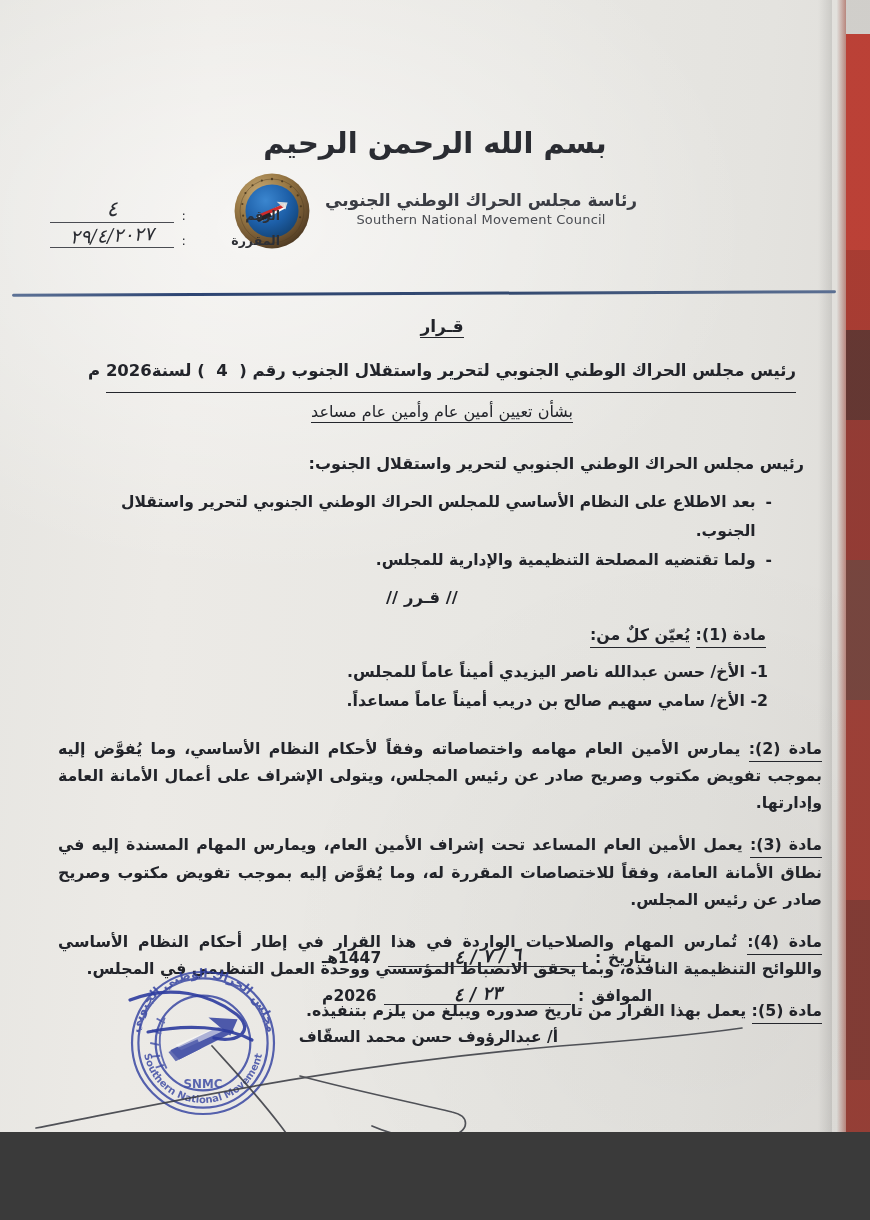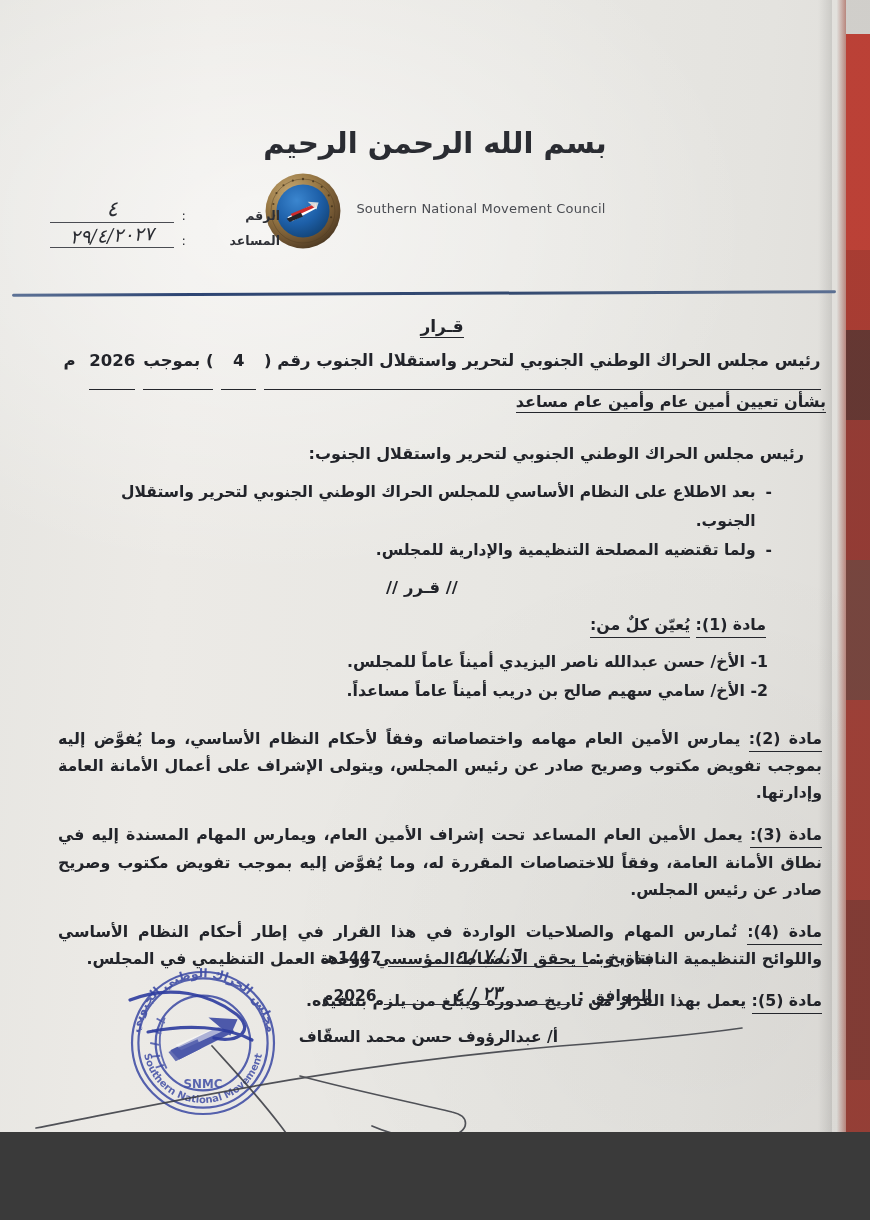--- a/index.html
+++ b/index.html
@@ -174,41 +174,41 @@
     left: 58px;
     direction: rtl;
     font-family: "DejaVu Sans", sans-serif;
     color: #22242a;
   }
   .doc-title {
     text-align: center;
     font-size: 17px;
     font-weight: 700;
     letter-spacing: 4px;
-    margin-bottom: 13px;
+    margin-bottom: 23px;
   }
   .doc-title span {
     border-bottom: 1.5px solid #24262c;
     padding-bottom: 1px;
   }
   .decree-line {
     text-align: center;
     font-size: 16.5px;
     font-weight: 700;
     margin-bottom: 18px;
     line-height: 1.5;
   }
   .decree-line .u {
     border-bottom: 1.5px solid #24262c;
-    padding-bottom: 19px;
-    margin-left: 8px;
+    padding-bottom: 12px;
   }
   .subject {
+    text-align: center;
     font-size: 16px;
-    font-weight: 700;
+    font-weight: 400;
     margin-bottom: 30px;
   }
   .subject span {
     border-bottom: 1.4px solid #24262c;
     padding-bottom: 1px;
   }
   .intro {
     font-size: 16px;
     font-weight: 700;
     margin: 10px 22px 12px 0;
@@ -371,50 +371,51 @@
 
           <g transform="translate(50,52)">
             <path d="M -20 6 L 16 -12 L 18 -6 L -14 11 Z" fill="#ffffff"></path>
             <path d="M -16 2 L 15 -11 L 16 -7 L -13 6 Z" fill="#cf2b2b"></path>
             <path d="M -21 8 L -3 0 L 0 5 L -17 12 Z" fill="#23242a"></path>
             <path d="M 6 -14 L 20 -13 L 17 -4 Z" fill="#e8e6e0" opacity="0.9"></path>
           </g>
         </svg>
       </div>
       <div class="lh-text">
+        <div class="lh-ar">رئاسة مجلس الحراك الوطني الجنوبي</div>
         <div class="lh-en">Southern National Movement Council</div>
       </div>
     </div>
 
     <div class="refblock">
       <div class="refrow">
         <div class="reflabel">الرقم</div>
         <div class="refcolon">:</div>
         <div class="refvalue">
           <span class="hand num">٤</span>
         </div>
       </div>
       <div class="refrow">
-        <div class="reflabel">المساعد</div>
+        <div class="reflabel">المقررة</div>
         <div class="refcolon">:</div>
         <div class="refvalue">
           <span class="hand">٢٩/٤/٢٠٢٧</span>
         </div>
       </div>
     </div>
 
     <div class="divider"></div>
 
     <div class="body">
       <div class="doc-title">
         <span>قـرار</span>
       </div>
 
       <div class="decree-line">
-        <span class="u">رئيس مجلس الحراك الوطني الجنوبي لتحرير واستقلال الجنوب رقم (</span><span class="u">&nbsp;&nbsp;<span>4</span>&nbsp;&nbsp;</span><span class="u">) بموجب</span><span class="u">2026</span> <span>م</span>
+        <span class="u">رئيس مجلس الحراك الوطني الجنوبي لتحرير واستقلال الجنوب رقم (</span><span class="u">&nbsp;&nbsp;<span>4</span>&nbsp;&nbsp;</span><span class="u">) لسنة</span><span class="u">2026</span> <span>م</span>
       </div>
 
       <div class="subject">
         <span>بشأن تعيين أمين عام وأمين عام مساعد</span>
       </div>
 
       <div class="intro">رئيس مجلس الحراك الوطني الجنوبي لتحرير واستقلال الجنوب:</div>
 
       <div class="bullets">
         <div class="bullet">

